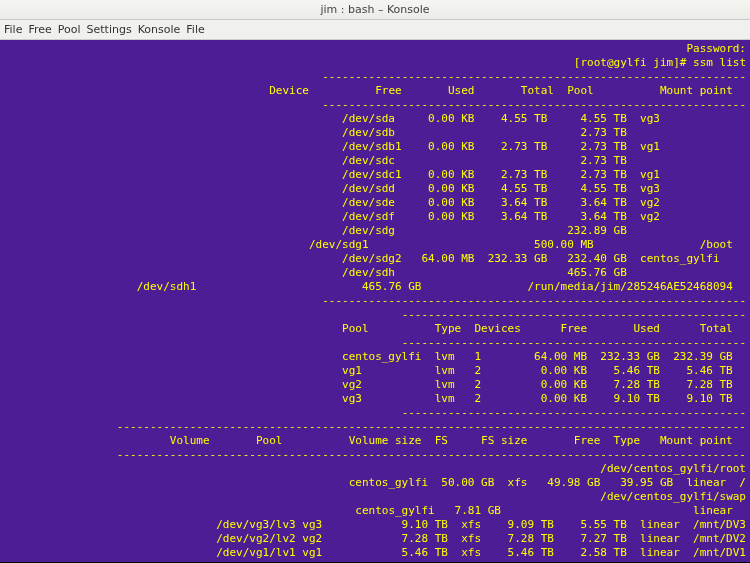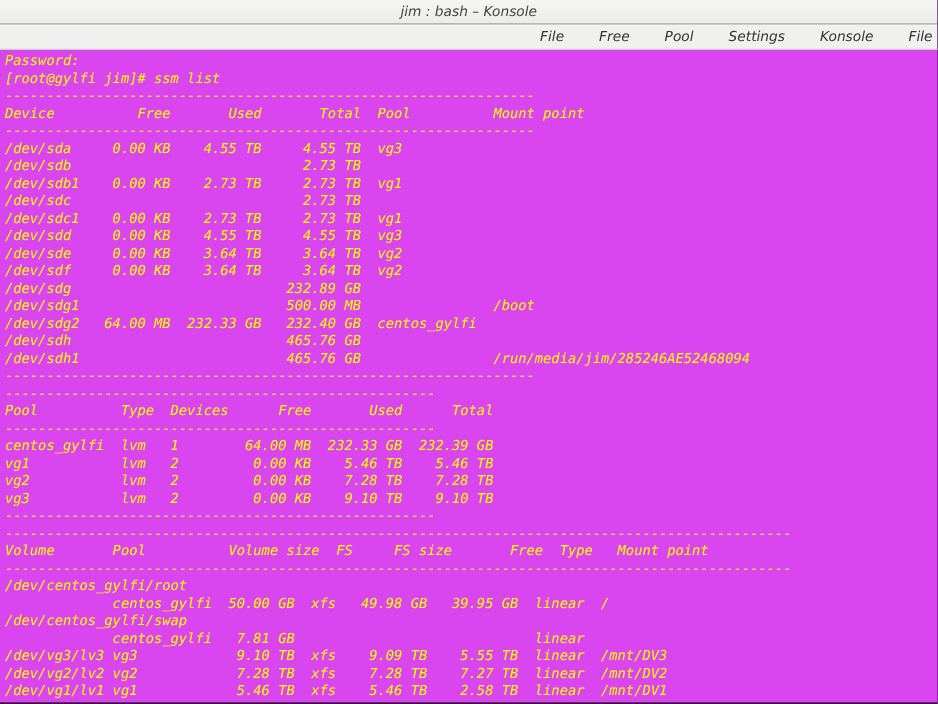--- a/index.html
+++ b/index.html
@@ -1,15 +1,15 @@
 <!DOCTYPE html>
 <html><head>
 <meta charset="utf-8">
 <style>
-  * { margin: 0; padding: 0; box-sizing: border-box; font-style: italic; }
+  * { margin: 0; padding: 0; box-sizing: border-box; }
   body {
     font-family: "DejaVu Sans Mono", "Liberation Mono", monospace;
     font-size: 12px;
     background: #000;
     width: 750px;
     height: 563px;
     overflow: hidden;
   }
   .titlebar {
     height: 20px;
@@ -25,32 +25,32 @@
   .menubar {
     height: 20px;
     background: #f0f0ee;
     border-bottom: 1px solid #ccc;
     display: flex;
     align-items: center;
     font-family: "DejaVu Sans", sans-serif;
     font-size: 11px;
     color: #333;
     padding: 0 4px;
-    gap: 28px;
-    justify-content: flex-end;
+    gap: 6px;
   }
   .menubar span { cursor: default; }
   .terminal {
-    background: #d946ef;
+    background: #4c1d95;
     color: #ffff00;
     padding: 2px 4px;
     line-height: 14px;
     white-space: pre;
     font-size: 11px;
     letter-spacing: 0;
+    text-align: right;
   }
 </style>
 </head>
 <body>
 
 <div class="titlebar">
   <span>jim : bash – Konsole</span>
 </div>
 
 <div class="menubar">

